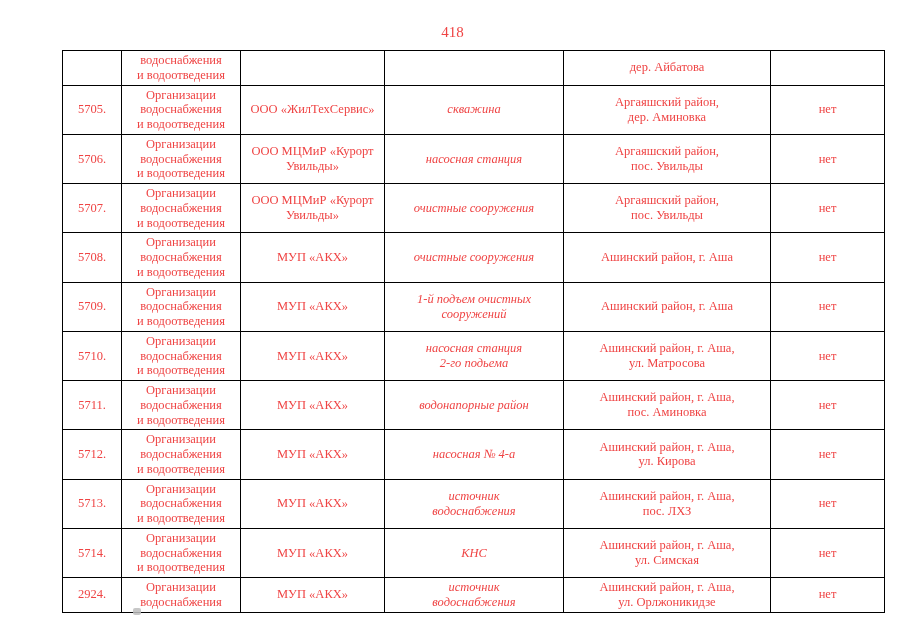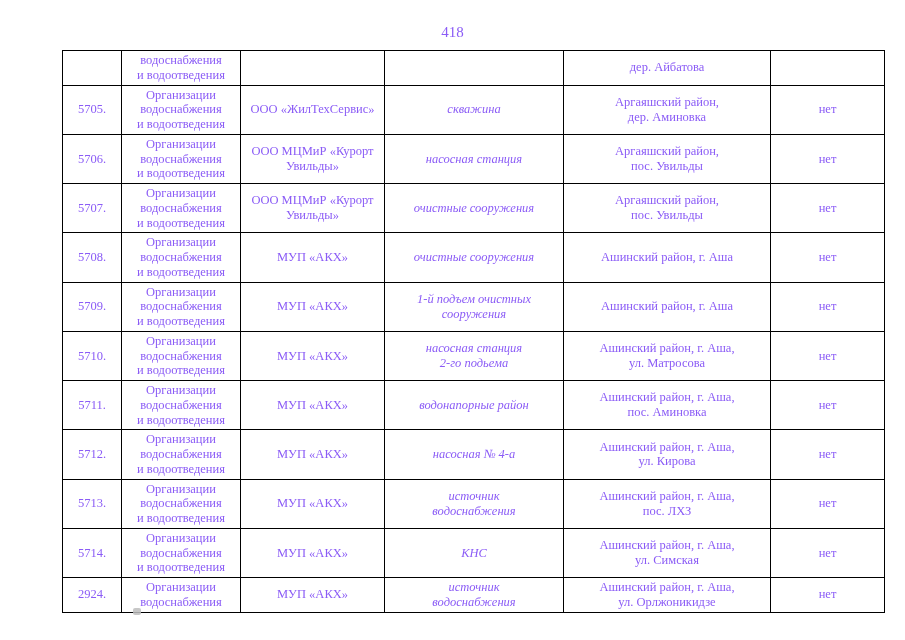--- a/index.html
+++ b/index.html
@@ -6,21 +6,21 @@
     margin: 0;
     padding: 0;
     background: #ffffff;
   }
   .page {
     position: relative;
     width: 905px;
     height: 640px;
     background: #ffffff;
     font-family: "Liberation Serif", serif;
-    color: #8b5cf6;
+    color: #ef4444;
     overflow: hidden;
   }
   .page-number {
     position: absolute;
     top: 24px;
     left: 0;
     width: 905px;
     text-align: center;
     font-size: 15px;
     font-family: "Liberation Serif", serif;
@@ -177,21 +177,21 @@
           <td class="c-org">
               <span style="display:block">Организации</span>
               <span style="display:block">водоснабжения</span>
               <span style="display:block">и водоотведения</span>
             </td>
           <td class="c-owner">
               <span style="display:block">МУП «АКХ»</span>
             </td>
           <td class="c-obj">
               <span style="display:block">1-й подъем очистных</span>
-              <span style="display:block">сооружения</span>
+              <span style="display:block">сооружений</span>
             </td>
           <td class="c-addr">
               <span style="display:block">Ашинский район, г. Аша</span>
             </td>
           <td class="c-last">нет</td>
         </tr>
 
         <tr>
           <td class="c-num">5710.</td>
           <td class="c-org">

